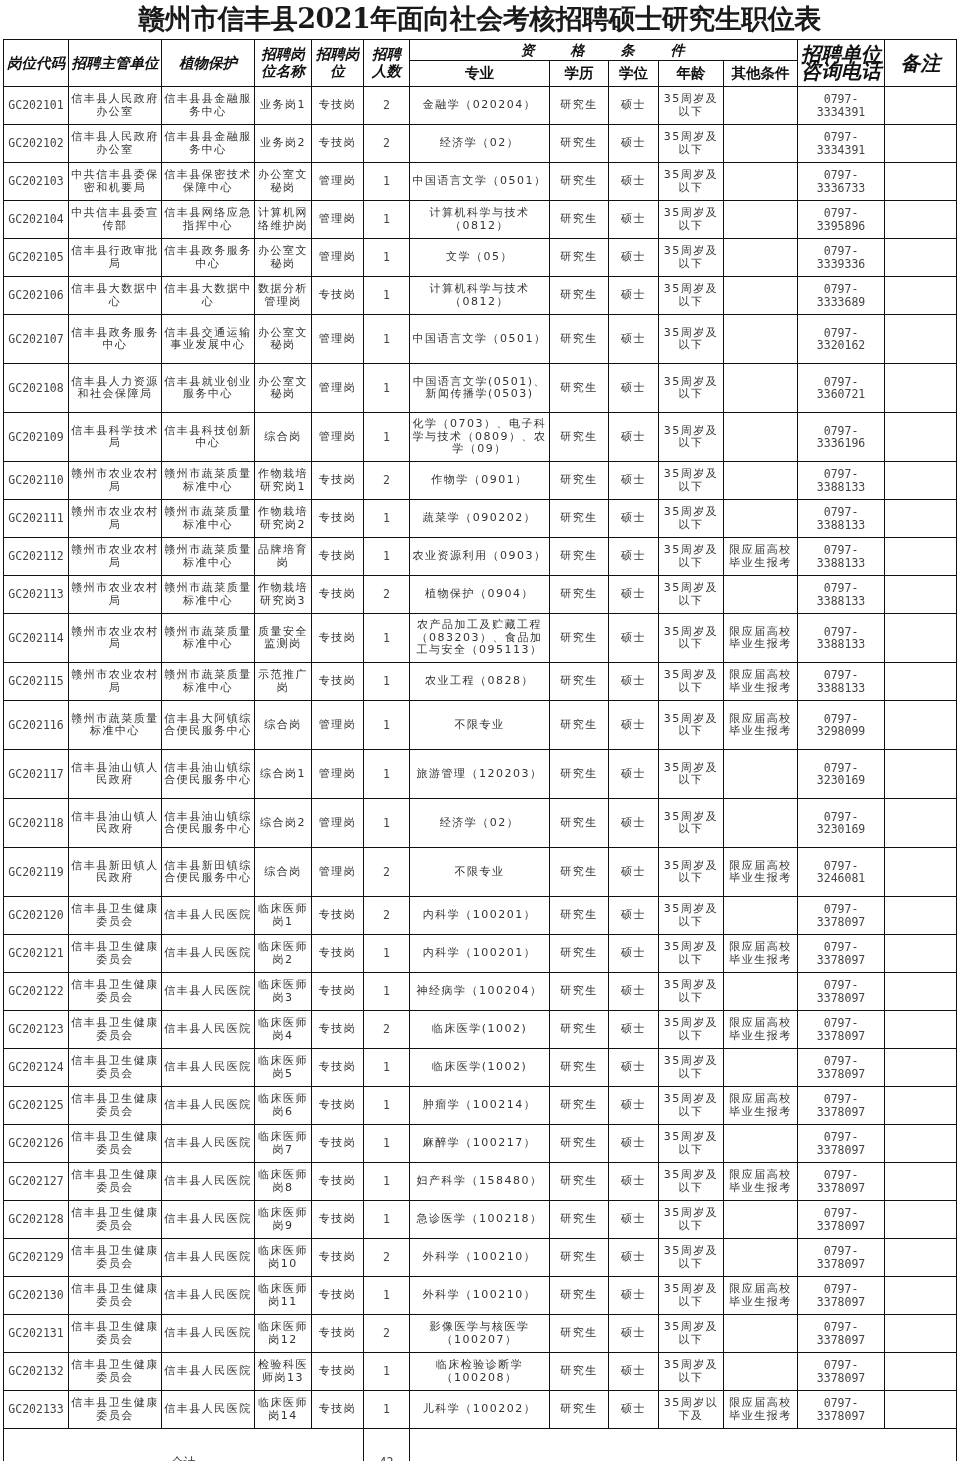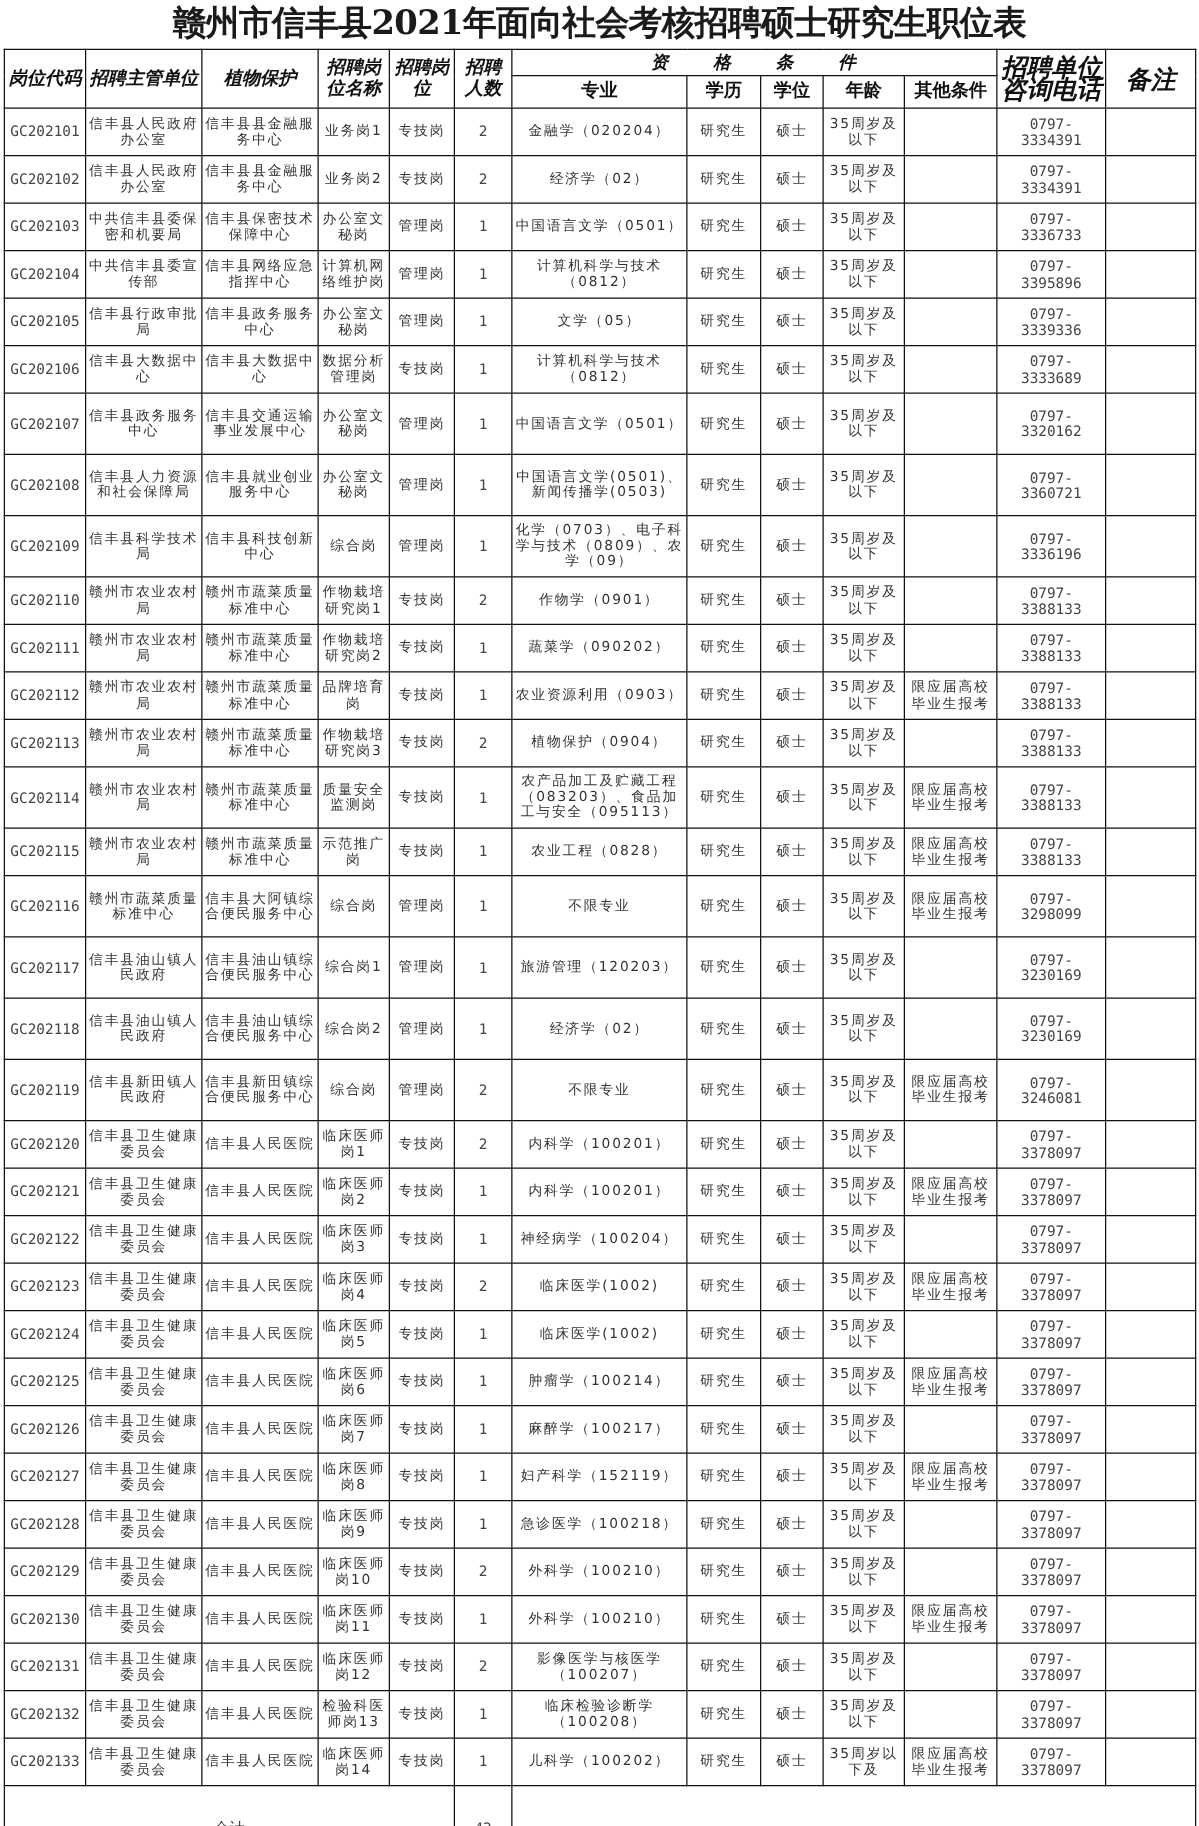--- a/index.html
+++ b/index.html
@@ -456,21 +456,21 @@
         <td class="phone">0797-3378097</td>
         <td></td>
       </tr>
       <tr class="h2">
         <td class="code">GC202127</td>
         <td>信丰县卫生健康委员会</td>
         <td>信丰县人民医院</td>
         <td>临床医师岗8</td>
         <td>专技岗</td>
         <td class="num">1</td>
-        <td>妇产科学（152119）</td>
+        <td>妇产科学（158480）</td>
         <td>研究生</td>
         <td>硕士</td>
         <td>35周岁及以下</td>
         <td>限应届高校毕业生报考</td>
         <td class="phone">0797-3378097</td>
         <td></td>
       </tr>
       <tr class="h2">
         <td class="code">GC202128</td>
         <td>信丰县卫生健康委员会</td>

